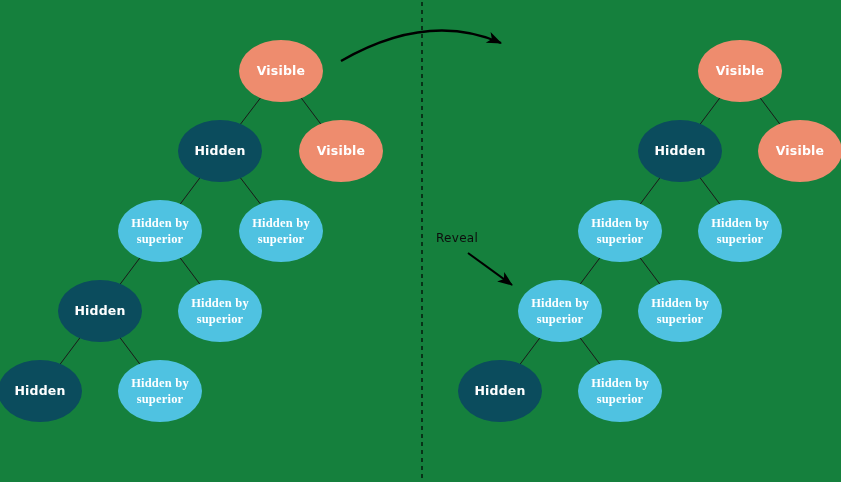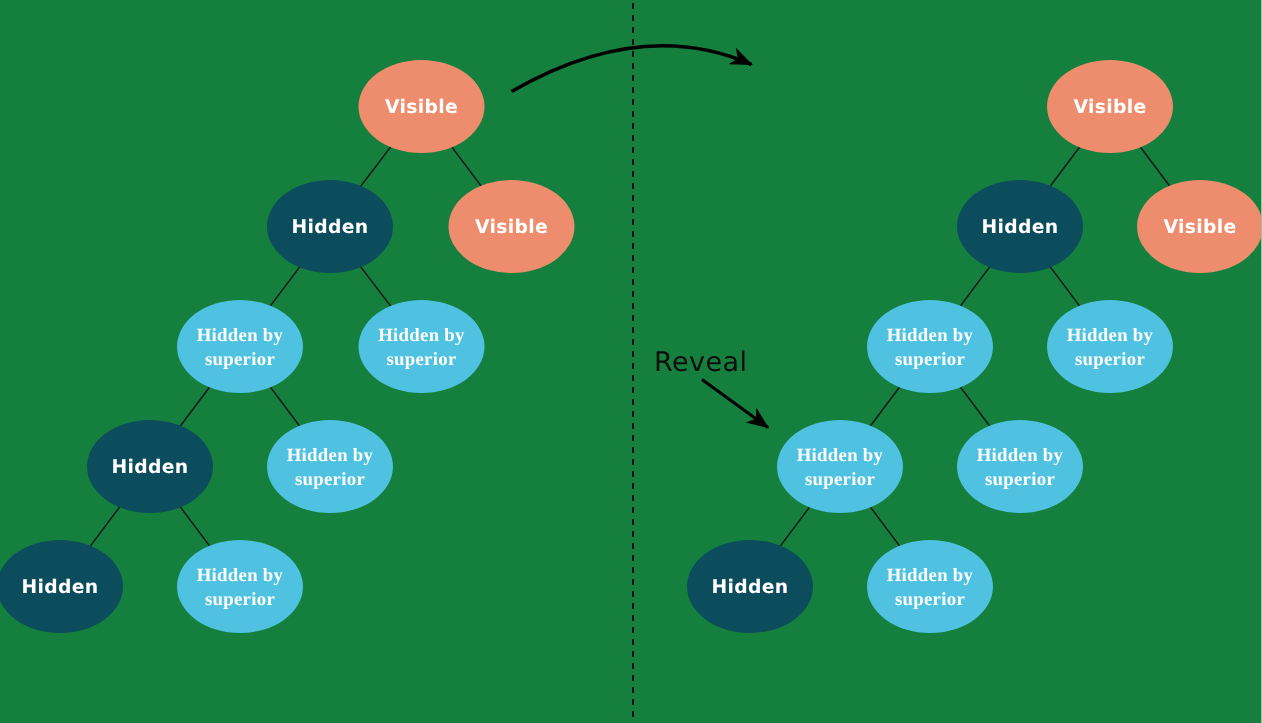--- a/index.html
+++ b/index.html
@@ -30,21 +30,21 @@
     box-sizing: border-box;
     z-index: 2;
   }
   .node.visible { background: #EE8C6E; }
   .node.hidden { background: #0B4C5D; }
   .node.hbs { background: #4FC2E1; font-family: Liberation Serif, serif; }
   .reveal-label {
     position: absolute;
     left: 436px;
     top: 231px;
-    font-size: 18px;
+    font-size: 12px;
     color: #0d0d0d;
     letter-spacing: 0.3px;
     z-index: 3;
   }
 </style>
 </head>
 <body>
 
 <div class="canvas">
 

